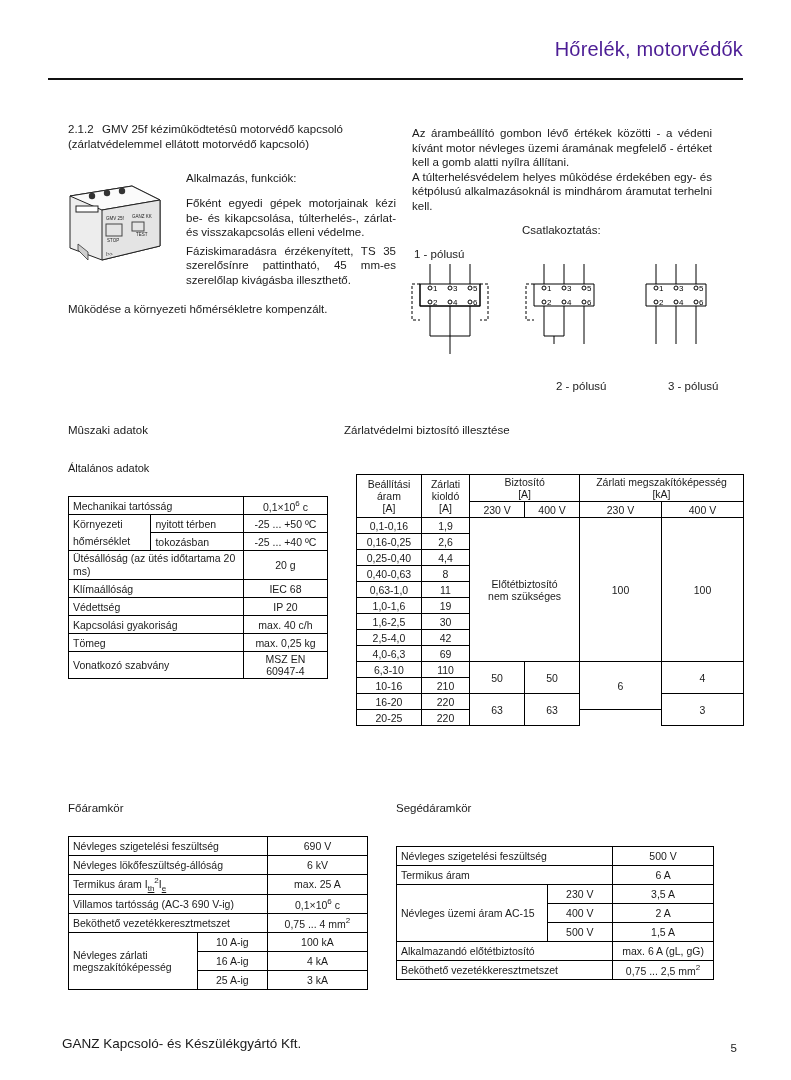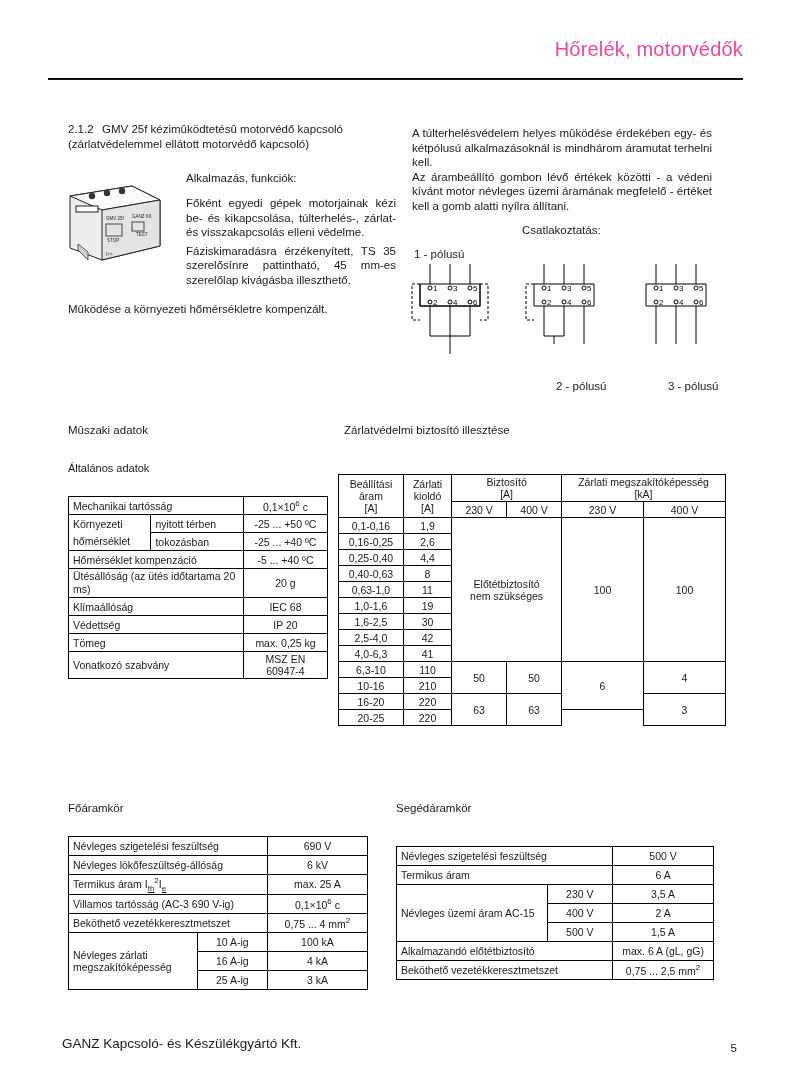--- a/index.html
+++ b/index.html
@@ -22,21 +22,21 @@
     box-sizing: border-box;
   }
 
   
   .page-title {
     position: absolute;
     right: 48px;
     top: 38px;
     font-size: 20px;
     letter-spacing: 0.2px;
-    color: #ec4899;
+    color: #4c1d95;
   }
   .header-rule {
     position: absolute;
     left: 48px;
     right: 48px;
     top: 78px;
     height: 2px;
     background: #111;
   }
 
@@ -168,21 +168,21 @@
   }
   .tbl-general td { height: 15px; }
   .tbl-general td.val { text-align: center; width: 86px; }
   .tbl-general td.k1 { width: 78px; }
   .tbl-general td.k2 { width: 92px; }
   .tbl-general .noborder-b { border-bottom: none; }
   .tbl-general .noborder-t { border-top: none; }
 
   .tbl-fuse {
     position: absolute;
-    left: 338px;
+    left: 356px;
     top: 474px;
     width: 388px;
   }
   .tbl-fuse td { text-align: center; height: 13px; }
   .tbl-fuse td.h { height: 18px; }
 
   .tbl-main {
     position: absolute;
     left: 68px;
     top: 836px;
@@ -259,22 +259,22 @@
   </div>
 
   <div class="usage-title">Alkalmazás, funkciók:</div>
   <div class="usage-body">
     <p>Főként egyedi gépek motorjainak kézi be- és kikapcsolása, túlterhelés-, zárlat- és visszakapcsolás elleni védelme.</p>
     <p>Fáziskimaradásra érzékenyített, TS 35 szerelősínre pattintható, 45 mm-es szerelőlap kivágásba illeszthető.</p>
   </div>
   <div class="usage-last">Mûködése a környezeti hőmérsékletre kompenzált.</div>
 
   <div class="right-col">
+    <p>Az árambeállító gombon lévő értékek közötti - a védeni kívánt motor névleges üzemi áramának megfelelő - értéket kell a gomb alatti nyílra állítani.</p>
     <p>A túlterhelésvédelem helyes mûködése érdekében egy- és kétpólusú alkalmazásoknál is mindhárom áramutat terhelni kell.</p>
-    <p>Az árambeállító gombon lévő értékek közötti - a védeni kívánt motor névleges üzemi áramának megfelelő - értéket kell a gomb alatti nyílra állítani.</p>
   </div>
 
   <div class="csatl-title">Csatlakoztatás:</div>
   <div class="pol1-label">1 - pólusú</div>
   <div class="pol2-label">2 - pólusú</div>
   <div class="pol3-label">3 - pólusú</div>
 
   <div class="diagrams">
     <svg width="340" height="112" viewBox="0 0 340 112">
       <g stroke="#000" stroke-width="1" fill="none" font-family="Liberation Sans, sans-serif" font-size="8">
@@ -381,34 +381,34 @@
         <td class="k1 noborder-b">Környezeti</td>
         <td class="k2">nyitott térben</td>
         <td class="val">-25 ... +50 ºC</td>
       </tr>
       <tr>
         <td class="k1 noborder-t">hőmérséklet</td>
         <td class="k2">tokozásban</td>
         <td class="val">-25 ... +40 ºC</td>
       </tr>
       <tr>
-        <td colspan="2">Hőmérséklet kompenzáció</td>
-        <td class="val">-5 ... +40 ºC</td>
-      </tr>
-      <tr>
         <td colspan="2" style="line-height:13px;">Ütésállóság  (az ütés időtartama 20 ms)</td>
         <td class="val">20 g</td>
       </tr>
       <tr>
         <td colspan="2">Klímaállóság</td>
         <td class="val">IEC 68</td>
       </tr>
       <tr>
         <td colspan="2">Védettség</td>
         <td class="val">IP 20</td>
+      </tr>
+      <tr>
+        <td colspan="2">Kapcsolási gyakoriság</td>
+        <td class="val">max. 40 c/h</td>
       </tr>
       <tr>
         <td colspan="2">Tömeg</td>
         <td class="val">max. 0,25 kg</td>
       </tr>
       <tr>
         <td colspan="2">Vonatkozó szabvány</td>
         <td class="val">MSZ EN 60947-4</td>
       </tr>
     </tbody>
@@ -473,21 +473,21 @@
       <tr>
         <td>1,6-2,5</td>
         <td>30</td>
       </tr>
       <tr>
         <td>2,5-4,0</td>
         <td>42</td>
       </tr>
       <tr>
         <td>4,0-6,3</td>
-        <td>41</td>
+        <td>69</td>
       </tr>
 
       <tr>
         <td>6,3-10</td>
         <td>110</td>
         <td rowspan="2">50</td>
         <td rowspan="2">50</td>
         <td rowspan="3">6</td>
         <td rowspan="2">4</td>
       </tr>

